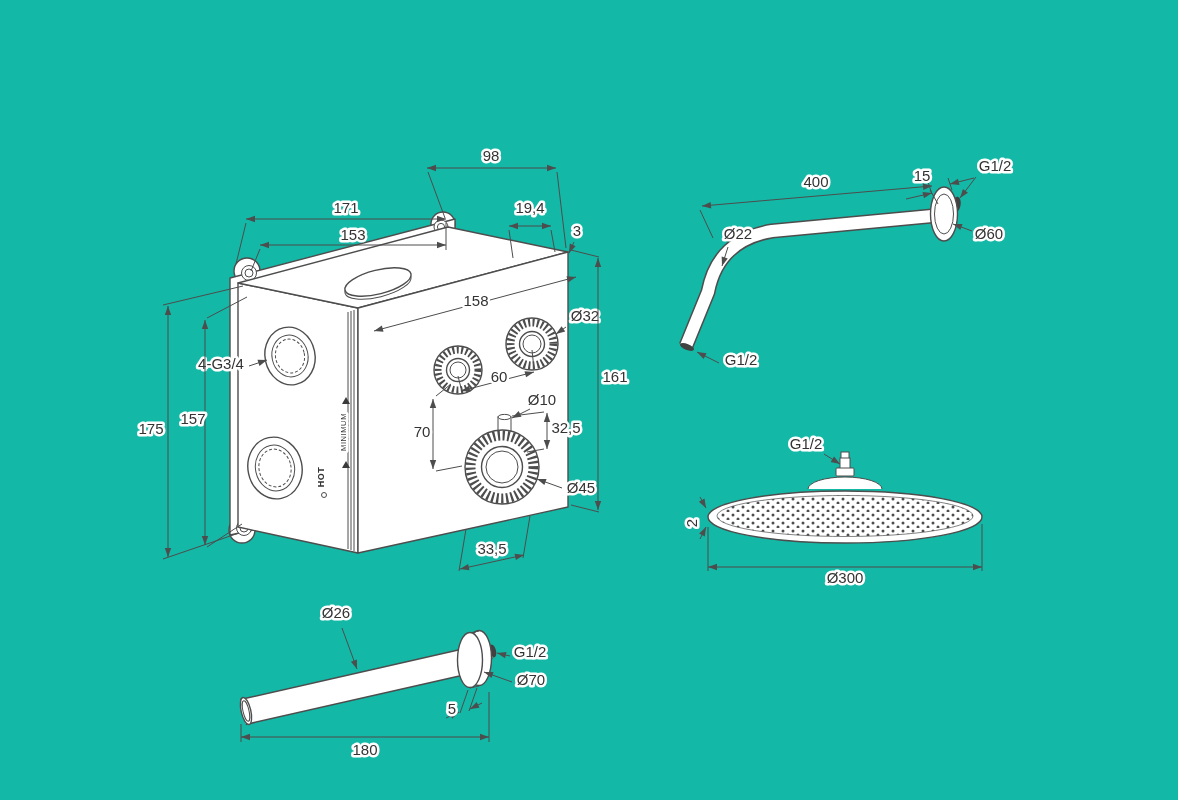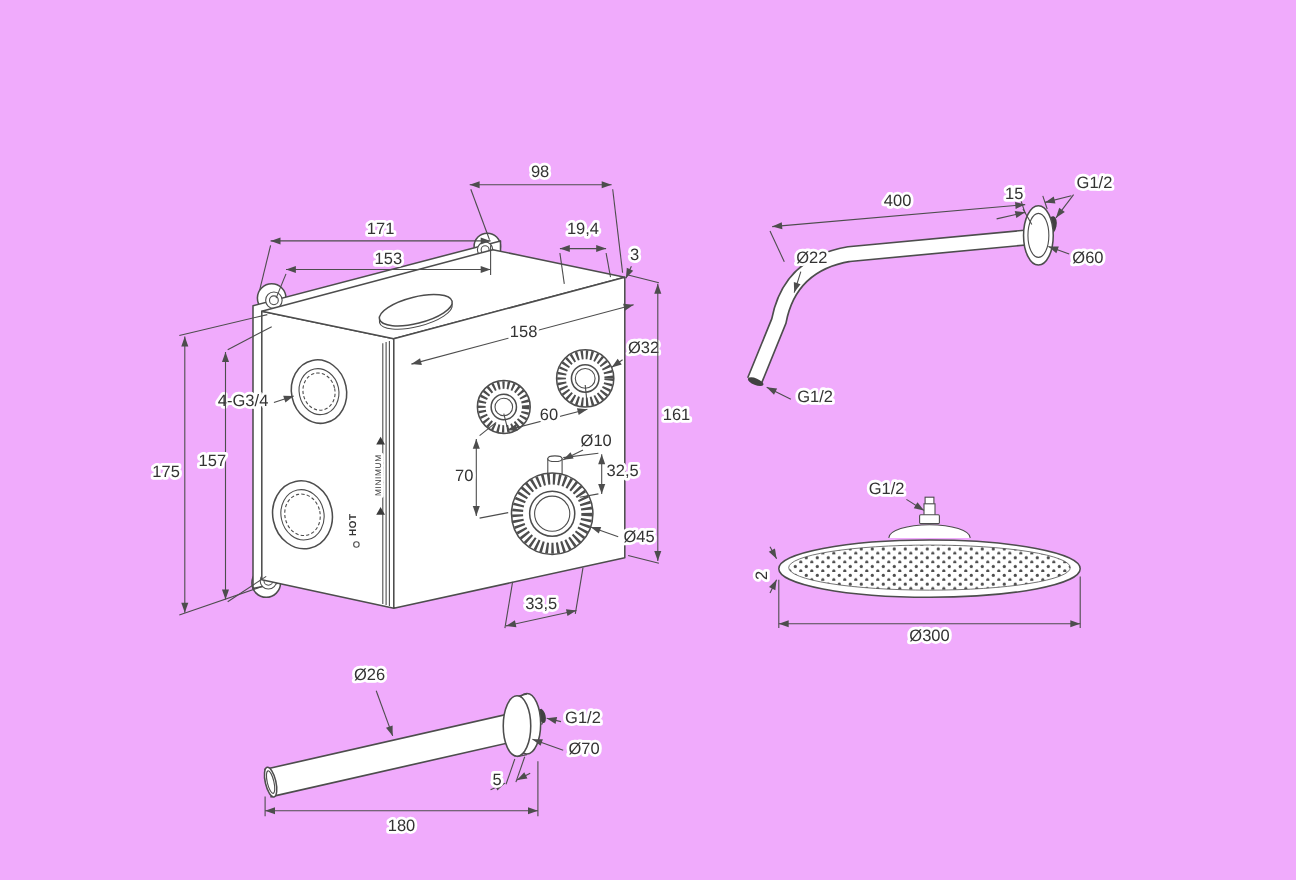--- a/index.html
+++ b/index.html
@@ -1,16 +1,16 @@
 <!DOCTYPE html>
 <html><head>
 <meta charset="utf-8">
 <style>
   html,body{margin:0;padding:0;background:#fff}
-  .canvas{width:1178px;height:800px;background:#f0abfc;overflow:hidden;font-family:"Liberation Sans",sans-serif}
+  .canvas{width:1178px;height:800px;background:#14b8a6;overflow:hidden;font-family:"Liberation Sans",sans-serif}
   svg{display:block}
   .ln{stroke:#4d4d4d;stroke-width:1.4;fill:none;stroke-linejoin:round;stroke-linecap:round}
   .thin{stroke:#4d4d4d;stroke-width:1;fill:none}
   .fw{fill:#ffffff}
   .dl{stroke:#4d4d4d;stroke-width:1;fill:none}
   .knurl{fill:none;stroke:#4d4d4d}
   .dk{fill:#414141;stroke:none}
   .tri{fill:#3a3a3a;stroke:none}
   text.dim{font-family:"Liberation Sans",sans-serif;font-size:15px;fill:#333;text-anchor:middle;
            paint-order:stroke;stroke:#fff;stroke-width:5px;stroke-linejoin:round}

